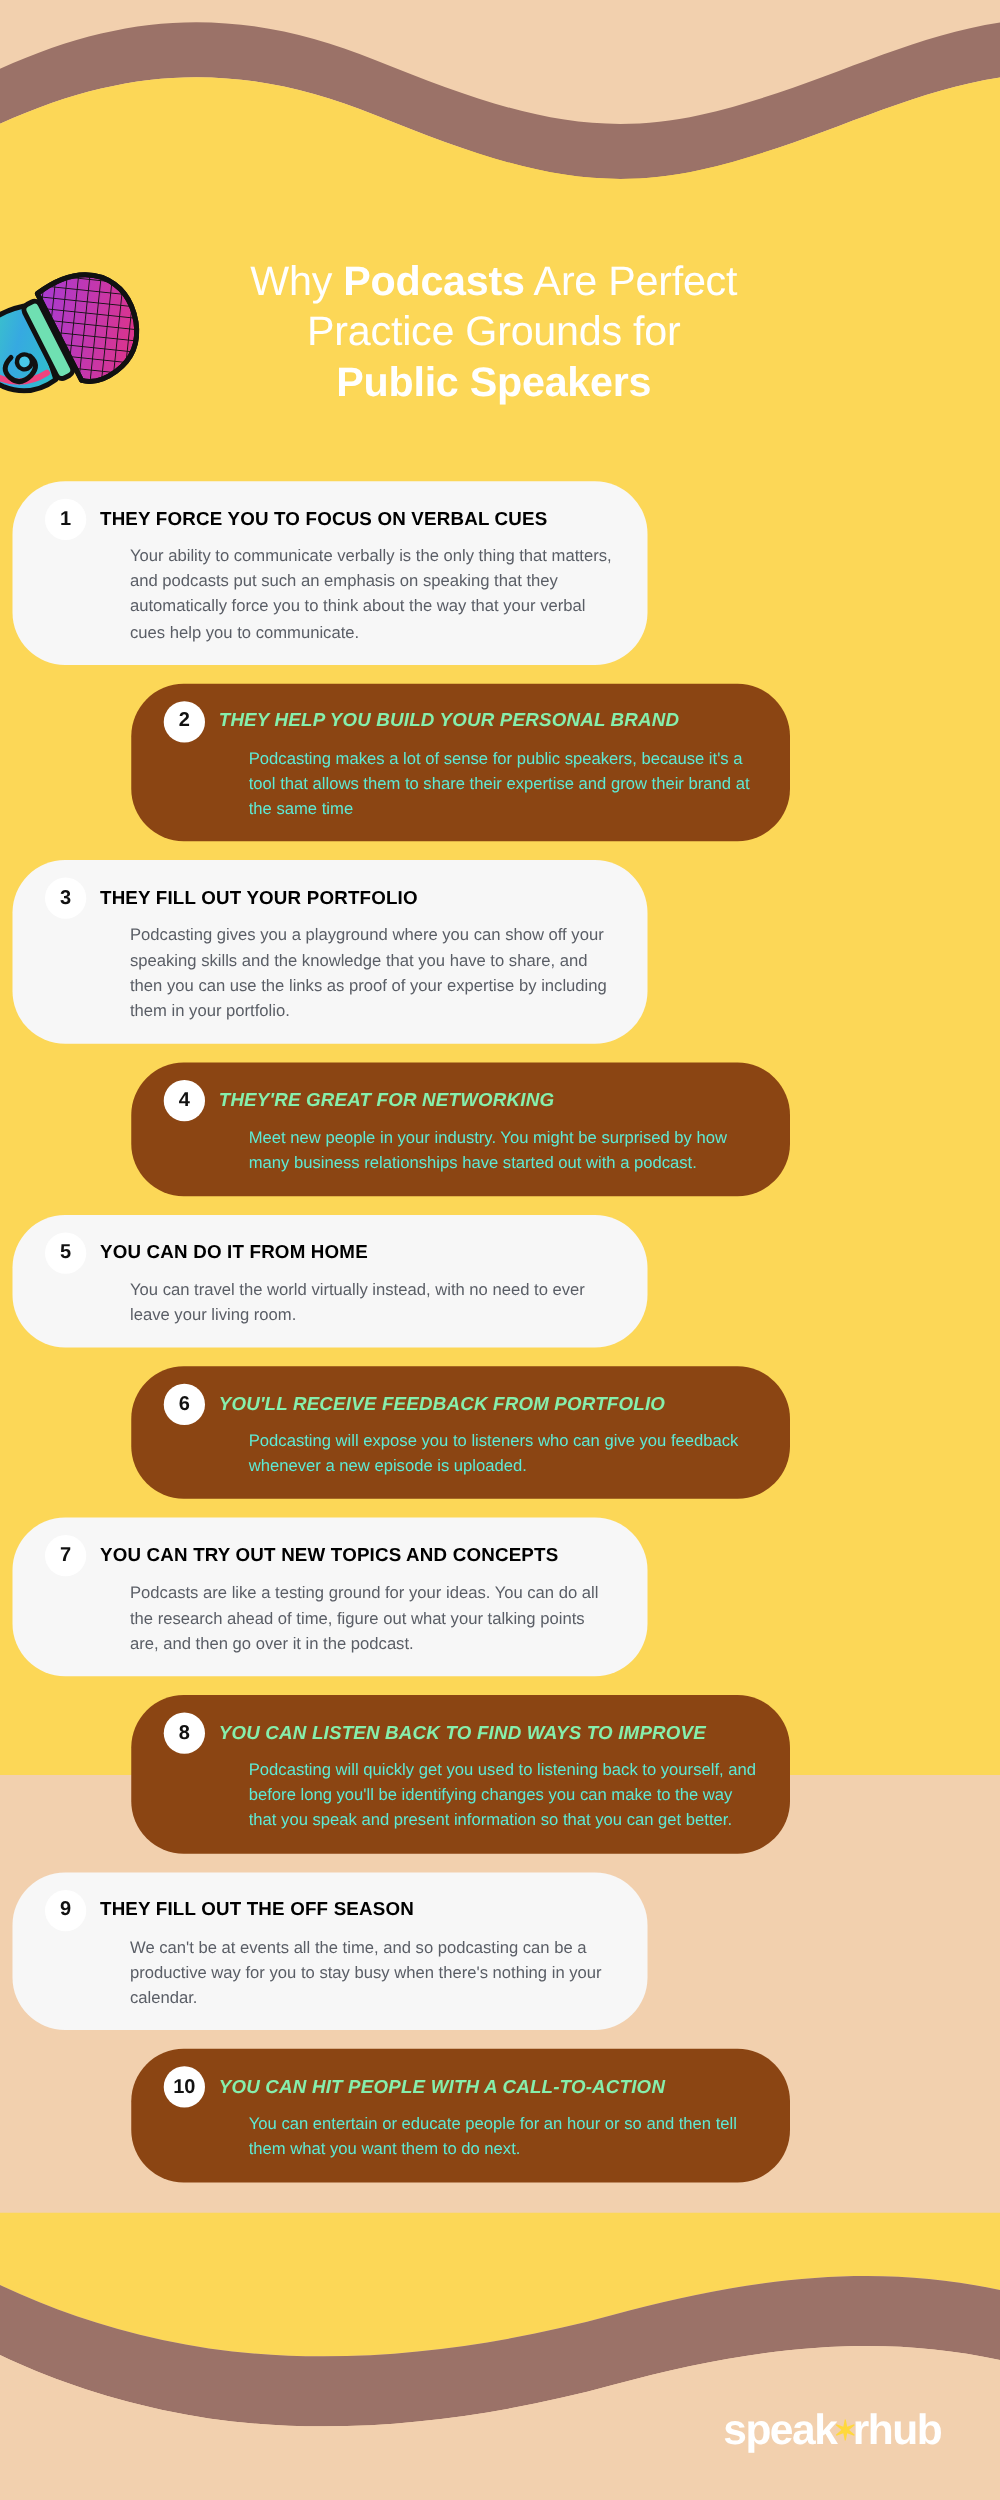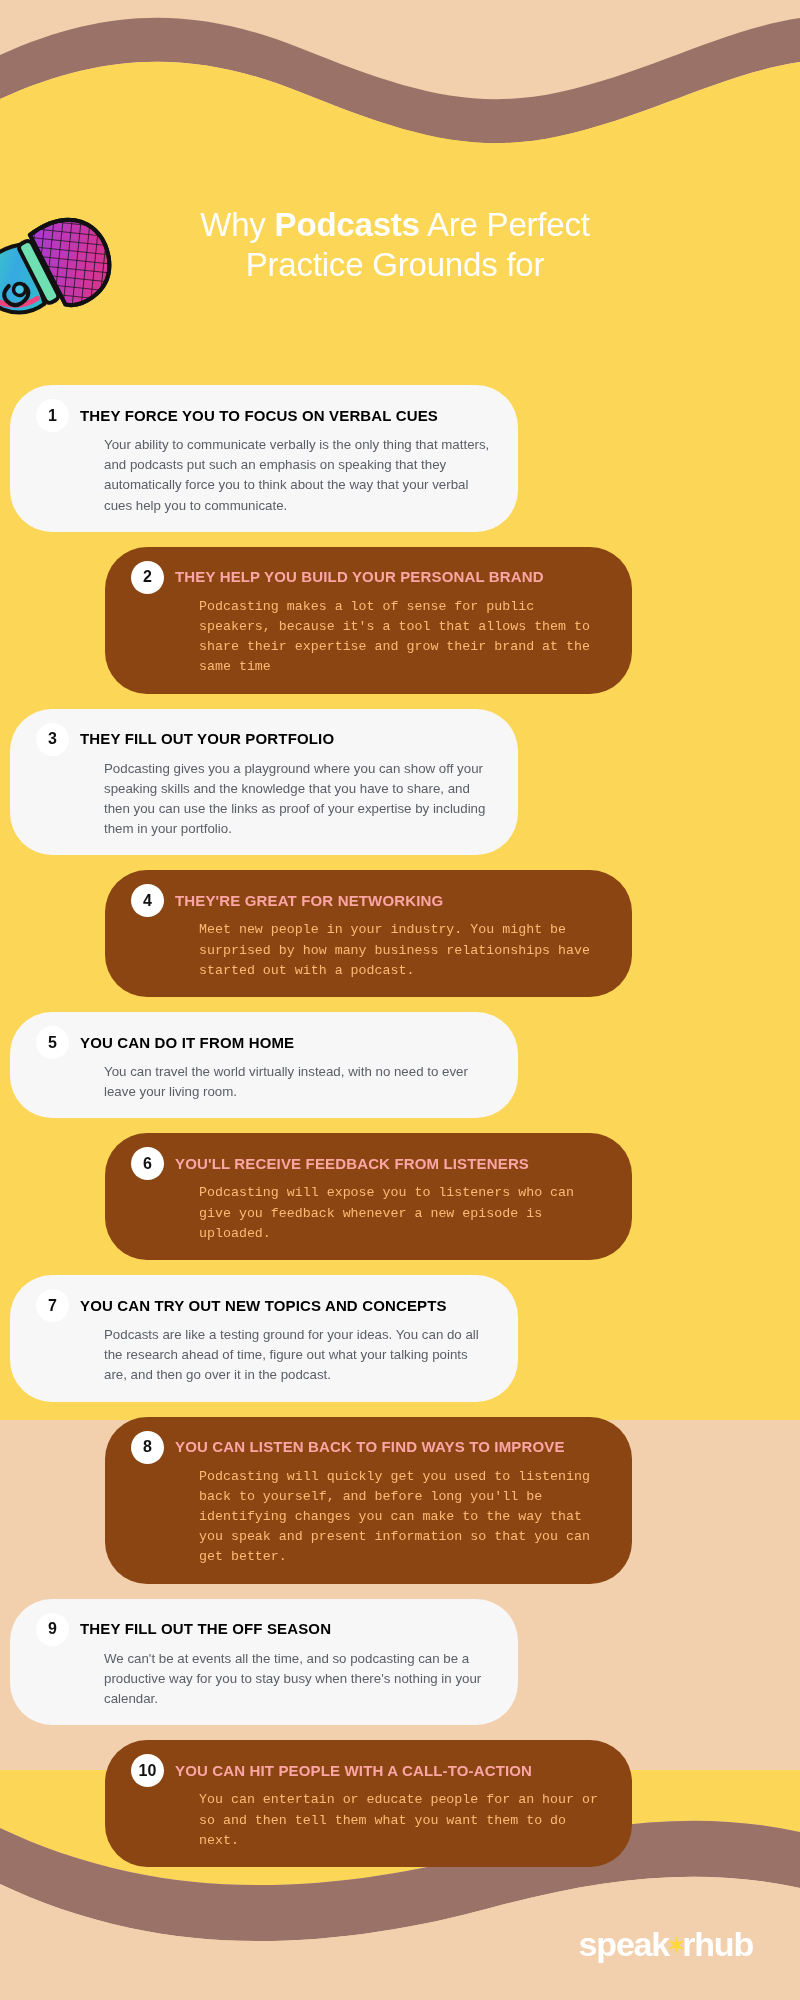--- a/index.html
+++ b/index.html
@@ -72,29 +72,29 @@
     line-height:1;
   }
   .card.dark .num { background:#FFFFFF; color:#111111; }
   .card-title {
     font-size:15px;
     font-weight:700;
     letter-spacing:0.15px;
     line-height:1.2;
   }
   .card.light .card-title { color:#000000; }
-  .card.dark .card-title { color:#fca5a5; }
+  .card.dark .card-title { color:#86efac;font-style:italic; }
   .card-body {
     font-size:13.3px;
     line-height:1.52;
     margin-left:68px;
     margin-top:1px;
   }
   .card.light .card-body { color:#5A5E66; }
-  .card.dark .card-body { color:#fdba74;font-family:Liberation Mono, monospace; }
+  .card.dark .card-body { color:#5eead4; }
 
   
   .footer {
     position:absolute;
     left:0; bottom:0; width:793px; height:160px;
   }
   .logo {
     position:absolute;
     right:40px; bottom:36px;
     display:flex; align-items:baseline;
@@ -163,20 +163,21 @@
         <path d="M-10,64 q14,16 36,14" fill="none" stroke="#F0437E" stroke-width="5" stroke-linecap="round"></path>
 
         <path d="M6,54 q-12,4 -8,14 q4,10 16,6 q10,-4 6,-14" fill="none" stroke="#111" stroke-width="4" stroke-linecap="round"></path>
         <circle cx="14" cy="62" r="6" fill="#48C7E8" stroke="#111" stroke-width="3.5"></circle>
       </g>
     </svg>
 
     <div class="title">
       <span>Why </span><b>Podcasts</b><span> Are Perfect</span><br>
       <span>Practice Grounds for</span><br>
+      <b>Public Speakers</b>
     </div>
   </div>
 
   <div class="cards" id="cards-container">
       <div class="card light">
         <div class="card-head">
           <div class="num">1</div>
           <div class="card-title">THEY FORCE YOU TO FOCUS ON VERBAL CUES</div>
         </div>
         <div class="card-body">Your ability to communicate verbally is the only thing that matters, and podcasts put such an emphasis on speaking that they automatically force you to think about the way that your verbal cues help you to communicate.</div>
@@ -205,21 +206,21 @@
       <div class="card light">
         <div class="card-head">
           <div class="num">5</div>
           <div class="card-title">YOU CAN DO IT FROM HOME</div>
         </div>
         <div class="card-body">You can travel the world virtually instead, with no need to ever leave your living room.</div>
       </div>
       <div class="card dark">
         <div class="card-head">
           <div class="num">6</div>
-          <div class="card-title">YOU'LL RECEIVE FEEDBACK FROM LISTENERS</div>
+          <div class="card-title">YOU'LL RECEIVE FEEDBACK FROM PORTFOLIO</div>
         </div>
         <div class="card-body">Podcasting will expose you to listeners who can give you feedback whenever a new episode is uploaded.</div>
       </div>
       <div class="card light">
         <div class="card-head">
           <div class="num">7</div>
           <div class="card-title">YOU CAN TRY OUT NEW TOPICS AND CONCEPTS</div>
         </div>
         <div class="card-body">Podcasts are like a testing ground for your ideas. You can do all the research ahead of time, figure out what your talking points are, and then go over it in the podcast.</div>
       </div>

